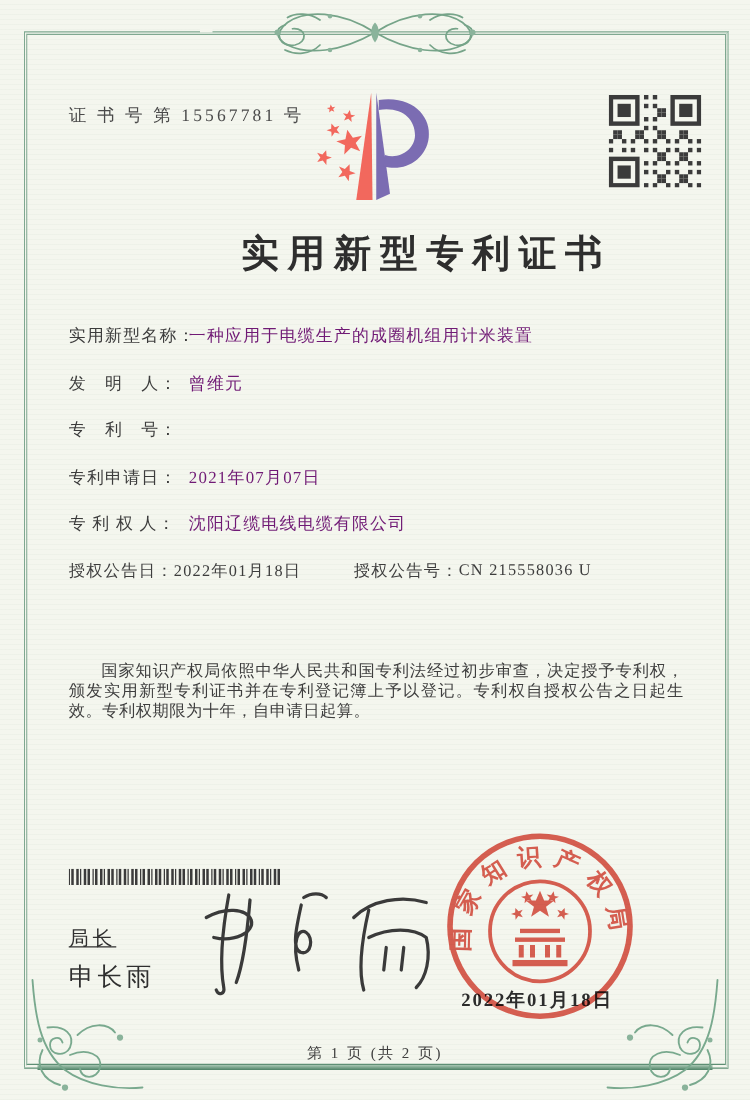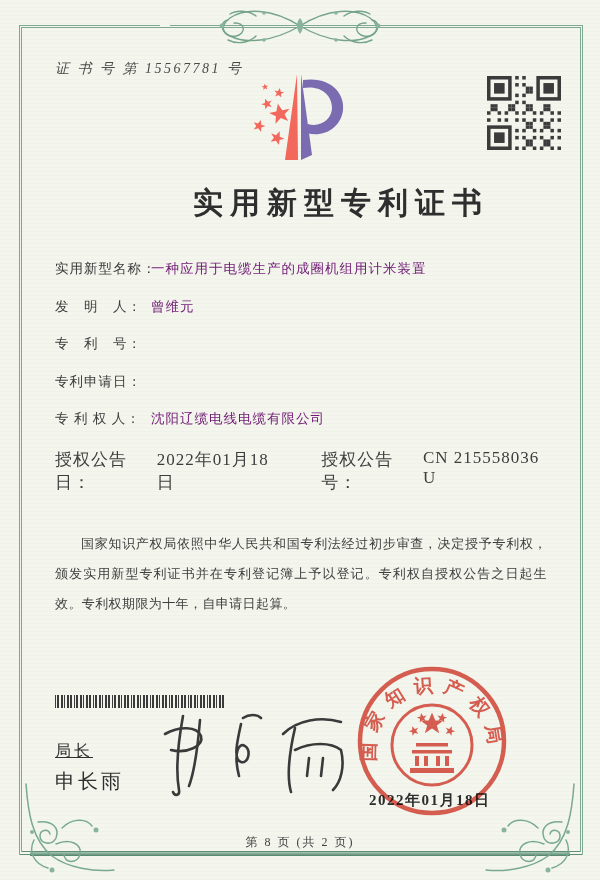--- a/index.html
+++ b/index.html
@@ -21,43 +21,43 @@
     border-bottom:4px double #5e8f74;
     box-sizing:border-box;
   }
   .bottom-rule{
     position:absolute;left:30px;right:30px;top:852px;height:4px;
     background:linear-gradient(#a9c7b4,#4e8266);
   }
   .ornament{position:absolute;}
   
   .cert-no{
-    position:absolute;left:55px;top:60px;
-    font-size:14px;letter-spacing:2.5px;color:#4a4a4a;font-style:italic;
+    position:absolute;left:55px;top:84px;
+    font-size:14px;letter-spacing:2.5px;color:#4a4a4a;
   }
   .logo{position:absolute;left:235px;top:68px;}
   .qr{position:absolute;left:487px;top:76px;}
   .title{
     position:absolute;left:0;top:183px;width:100%;
     text-align:center;font-size:30px;letter-spacing:7px;color:#2e2e2e;
     font-weight:600;
     padding-left:41px;
   }
   
   .fields{position:absolute;left:55px;top:260px;width:495px;}
   .field-row{display:flex;margin-bottom:16.5px;font-size:13.5px;letter-spacing:1px;height:21px;}
   .field-label{display:inline-block;width:96px;white-space:pre;color:#3c3c3c;flex:none;}
   .field-value{color:#701a75;white-space:pre;}
-  .grant-row{display:flex;font-size:17px;letter-spacing:1px;margin-top:1px;}
+  .grant-row{display:flex;font-size:13px;letter-spacing:1px;margin-top:1px;}
   .grant-pair{display:flex;}
   .grant-pair + .grant-pair{margin-left:42px;justify-content:flex-end;}
   
   .legal{
     position:absolute;left:55px;top:529px;width:492px;
-    font-size:13px;line-height:30px;letter-spacing:.4px;color:#3e3e3e;
+    font-size:13px;line-height:16px;letter-spacing:.4px;color:#3e3e3e;
     text-align:justify;
   }
   .legal p{margin:0;text-indent:2em;}
   
   .barcode{position:absolute;left:55px;top:695px;}
   .director-title{position:absolute;left:55px;top:741px;font-size:16px;letter-spacing:3px;color:#2f2f2f;font-family:"Liberation Sans","DejaVu Sans",sans-serif;text-decoration:underline;}
   .director-name{position:absolute;left:55px;top:768px;font-size:20px;letter-spacing:3px;color:#2f2f2f;font-family:Liberation Sans, sans-serif;}
   .signature{position:absolute;left:145px;top:698px;}
   .seal{position:absolute;left:352px;top:661px;mix-blend-mode:multiply;opacity:.92;}
   .seal-date{
@@ -238,20 +238,21 @@
   </div>
   <div class="field-row">
     <span class="field-label">发　明　人：</span>
     <span class="field-value">曾维元</span>
   </div>
   <div class="field-row">
     <span class="field-label">专　利　号：</span>
   </div>
   <div class="field-row">
     <span class="field-label">专利申请日：</span>
+    <span class="field-value">2021年07月07日</span>
   </div>
   <div class="field-row">
     <span class="field-label">专 利 权 人：</span>
     <span class="field-value">沈阳辽缆电线电缆有限公司</span>
   </div>
   <div class="grant-row">
     <span class="grant-pair">
       <span>授权公告日：</span>
       <span>2022年01月18日</span>
     </span>
@@ -361,13 +362,13 @@
     <rect x="-16" y="-2" width="32" height="3.5"></rect>
     <rect x="-20" y="5" width="40" height="3.5"></rect>
     <rect x="-17" y="11" width="4" height="10"></rect>
     <rect x="-8" y="11" width="4" height="10"></rect>
     <rect x="4" y="11" width="4" height="10"></rect>
     <rect x="13" y="11" width="4" height="10"></rect>
     <rect x="-22" y="23" width="44" height="5"></rect>
   </g>
 </svg>
 
-<div class="footer">第 8 页 (共 2 页)</div>
+<div class="footer">第 1 页 (共 2 页)</div>
 
 </body></html>

